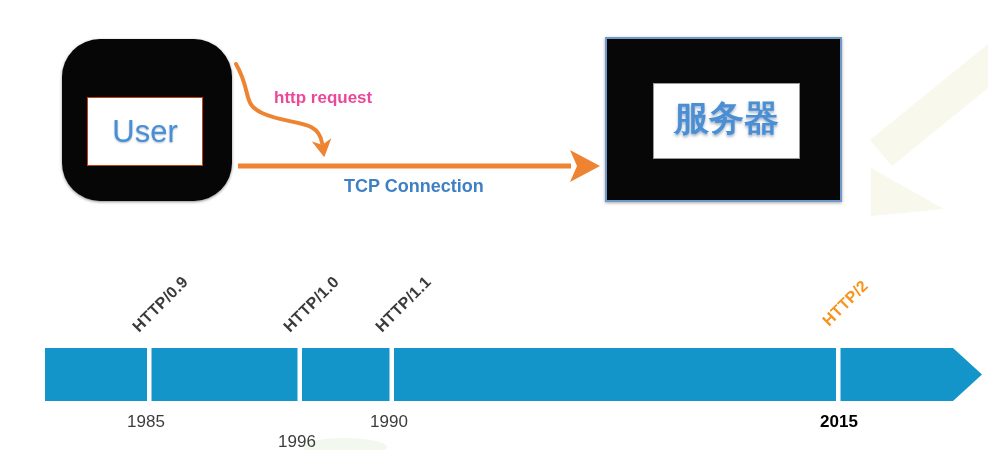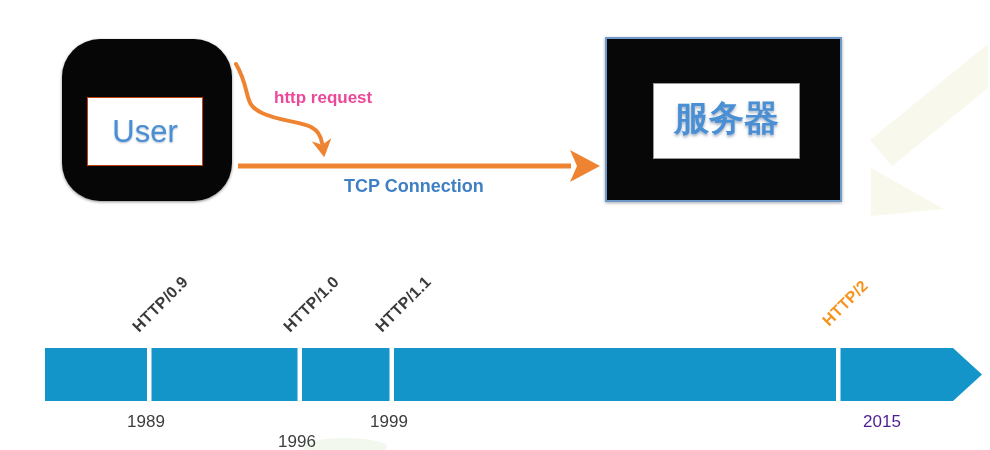--- a/index.html
+++ b/index.html
@@ -66,21 +66,21 @@
   .version-label.v3{left:384px;top:318px;}
   .version-label.v4{left:831px;top:312px;color:#f7941d;}
 
   .year-label{
     position:absolute;top:412px;width:64px;text-align:center;
     font-size:17px;color:#3d3d3d;
   }
   .year-label.y1{left:114px;}
   .year-label.y2{left:265px;margin-top:20px;}
   .year-label.y3{left:357px;}
-  .year-label.y4{left:850px;font-weight:normal;color:#4c1d95;}
+  .year-label.y4{left:807px;font-weight:bold;color:#000000;}
 </style>
 </head>
 <body>
 
 <div class="canvas">
 
   <svg class="watermark" width="990" height="450" viewBox="0 0 990 450" aria-hidden="true">
     <polygon points="988,44 870,140 892,166 988,88" fill="#f8f8ec"></polygon>
     <polygon points="871,168 944,209 871,216" fill="#f8f8ec"></polygon>
     <ellipse cx="345" cy="447" rx="42" ry="9" fill="#f2f8ee"></ellipse>
@@ -121,18 +121,18 @@
   </svg>
 
   <div class="http-request-label">http request</div>
   <div class="tcp-connection-label">TCP Connection</div>
 
   <div class="version-label v1">HTTP/0.9</div>
   <div class="version-label v2">HTTP/1.0</div>
   <div class="version-label v3">HTTP/1.1</div>
   <div class="version-label v4">HTTP/2</div>
 
-  <div class="year-label y1">1989</div>
+  <div class="year-label y1">1985</div>
   <div class="year-label y2">1996</div>
-  <div class="year-label y3">1999</div>
+  <div class="year-label y3">1990</div>
   <div class="year-label y4">2015</div>
 
 </div>
 
 </body></html>

